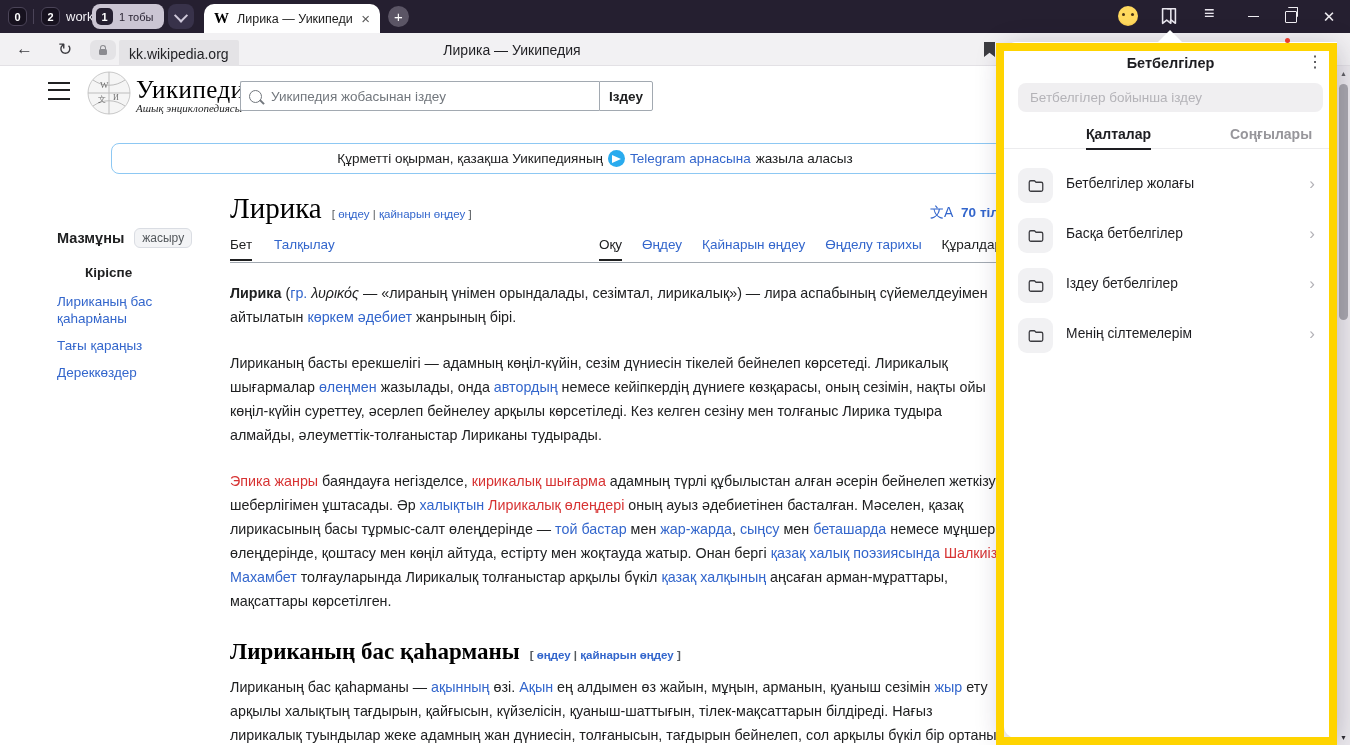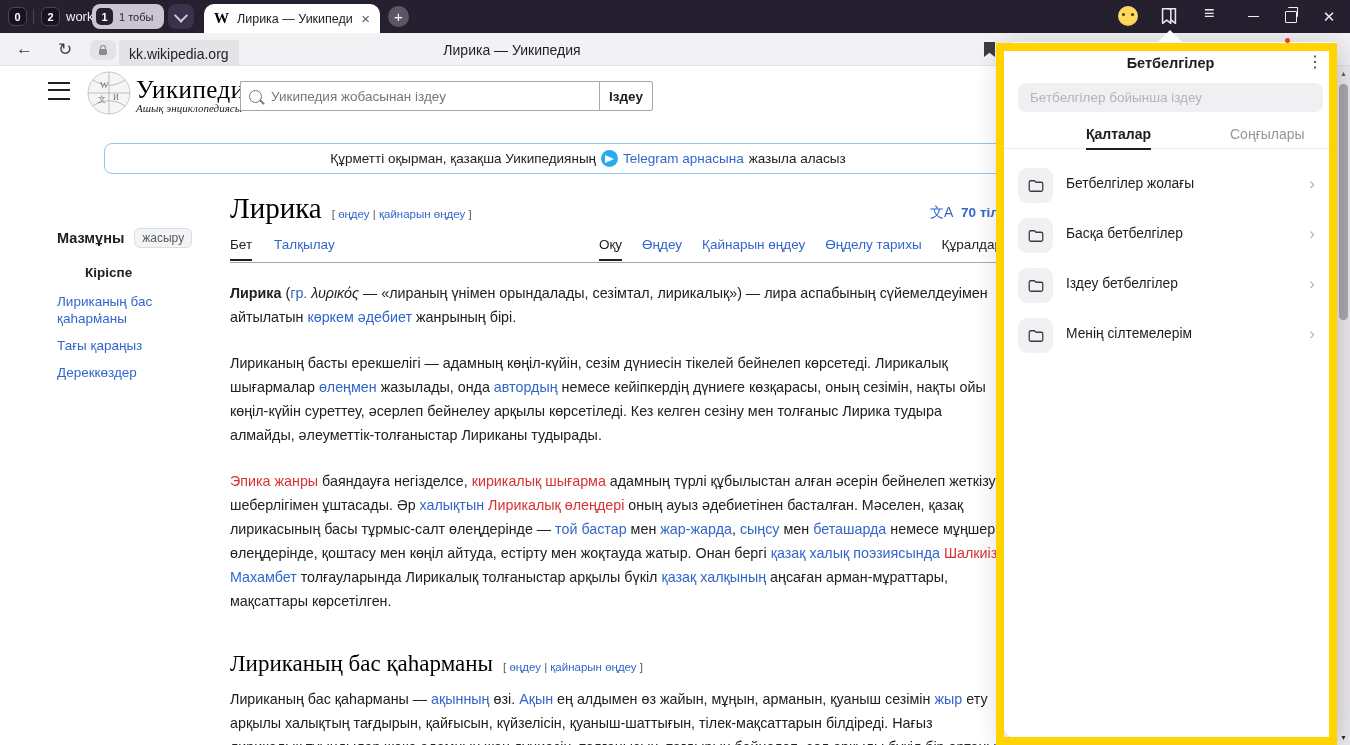--- a/index.html
+++ b/index.html
@@ -65,21 +65,21 @@
   .wsearch{position:absolute;left:240px;top:15px;width:413px;height:30px;display:flex;box-sizing:border-box;}
   .wsearch-box{flex:1;border:1px solid #a2a9b1;border-right:none;border-radius:2px 0 0 2px;display:flex;
                align-items:center;padding-left:8px;gap:7px;background:#fff;}
   .ws-icon{position:relative;width:11px;height:11px;border:1.8px solid #72777d;border-radius:50%;}
   .ws-icon:after{content:"";position:absolute;left:9px;top:10px;width:6px;height:1.8px;background:#72777d;
                  transform:rotate(45deg);}
   .wsearch-box input{border:none;outline:none;flex:1;font-size:13.5px;font-family:inherit;color:#202122;background:transparent;}
   .wsearch-box input::placeholder{color:#72777d;}
   .wsearch-btn{width:52px;border:1px solid #a2a9b1;border-radius:0 2px 2px 0;background:#fff;font-weight:bold;
                font-size:13.5px;display:flex;align-items:center;justify-content:center;color:#202122;}
-  .banner{position:absolute;left:104px;top:77px;width:968px;height:31px;border:1px solid #8dc8f3;border-radius:8px;
+  .banner{position:absolute;left:111px;top:77px;width:968px;height:31px;border:1px solid #8dc8f3;border-radius:8px;
           display:flex;align-items:center;justify-content:center;gap:5px;font-size:13.5px;box-sizing:border-box;background:#fff;}
   .tg-ic{width:17px;height:17px;border-radius:50%;background:#2aabee;position:relative;display:inline-block;}
   .tg-ic:after{content:"";position:absolute;left:4px;top:5px;width:0;height:0;
                border-left:9px solid #fff;border-top:4px solid transparent;border-bottom:4px solid transparent;}
   .blue{color:#3366cc;}
   
   .toc{position:absolute;left:57px;top:162px;width:158px;font-size:13.5px;}
   .toc-head{display:flex;align-items:center;gap:10px;margin-bottom:16px;}
   .toc-title{font-weight:bold;font-size:14.5px;}
   .toc-hide{font-size:12px;color:#54595d;background:#f3f4f6;border:1px solid #dadde3;border-radius:6px;padding:2px 7px;}
@@ -94,38 +94,38 @@
   .langs{position:absolute;left:700px;top:12px;color:#3366cc;font-size:13.5px;font-weight:bold;white-space:nowrap;}
   .langs .zh{font-weight:normal;font-size:14px;margin-right:4px;}
   .pagetabs{position:relative;margin-top:12px;height:25px;border-bottom:1px solid #a2a9b1;font-size:13.5px;}
   .pt-left{position:absolute;left:0;top:0;display:flex;gap:22px;}
   .pt-right{position:absolute;right:0;top:0;display:flex;gap:20px;}
   .pt{padding-bottom:7px;color:#3366cc;}
   .pt.active{color:#202122;border-bottom:2px solid #202122;}
   .pt.plain{color:#202122;}
   .article p{font-size:14.3px;line-height:24px;margin:0 0 22px 0;}
   .p1{margin-top:18px !important;}
-  .a-h2{font-family:"Liberation Serif",serif;font-size:23px;font-weight:normal;color:#000;margin:38px 0 10px 0;}
+  .a-h2{font-family:"Liberation Serif",serif;font-size:23px;font-weight:bold;color:#000;margin:26px 0 10px 0;}
   .a-h2 .edit-links{font-size:11.5px;font-family:"Liberation Sans",sans-serif;}
   .seg-b{font-weight:bold;}
   .seg-i{font-style:italic;}
   .seg-blue{color:#3366cc;}
   .seg-red{color:#d73333;}
   
   .popup-arrow{position:absolute;left:1157px;top:30px;width:0;height:0;z-index:30;
                border-left:13px solid transparent;border-right:13px solid transparent;border-bottom:13px solid #fff;}
   .bm-panel{position:absolute;left:1004px;top:42px;width:333px;height:696px;background:#fff;border-radius:12px 0 0 12px;
             box-shadow:0 6px 28px rgba(40,30,60,.28);z-index:20;}
   .bm-title{position:absolute;left:0;top:13px;width:100%;text-align:center;font-size:14.5px;font-weight:bold;color:#1d1d21;}
   .bm-kebab{position:absolute;right:14px;top:10px;font-size:16px;color:#3c3c41;letter-spacing:0;}
   .bm-search{position:absolute;left:14px;top:41px;width:305px;height:29px;background:#f0eff1;border:none;border-radius:8px;
              padding:0 12px;font-size:13.5px;font-family:inherit;box-sizing:border-box;color:#1d1d21;outline:none;}
   .bm-search::placeholder{color:#b4b3b8;}
   .bm-tabs{position:absolute;left:0;top:84px;width:100%;height:22px;border-bottom:1px solid #ececee;}
-  .bm-tab{position:absolute;top:0;font-size:14px;padding-bottom:6px;}
+  .bm-tab{position:absolute;top:0;font-size:14px;padding-bottom:6px;font-weight:bold;}
   .bm-tab.active{left:82px;font-weight:bold;color:#1d1d21;border-bottom:2px solid #1d1d21;}
   .bm-tab.idle{left:226px;color:#97969b;}
   .bm-list{position:absolute;left:0;top:122px;width:100%;}
   .bm-row{position:relative;height:50px;}
   .bm-folder-ic{position:absolute;left:14px;top:4px;width:35px;height:35px;background:#f1f1f3;border-radius:9px;
                 display:flex;align-items:center;justify-content:center;}
   .bm-row-label{position:absolute;left:62px;top:12px;font-size:13.8px;color:#1d1d21;}
   .bm-chevron{position:absolute;right:22px;top:10px;color:#b4b3b8;font-size:17px;}
   .notif-dot{position:absolute;left:1285px;top:38px;width:5px;height:5px;border-radius:50%;background:#e83b2e;z-index:25;}
   

